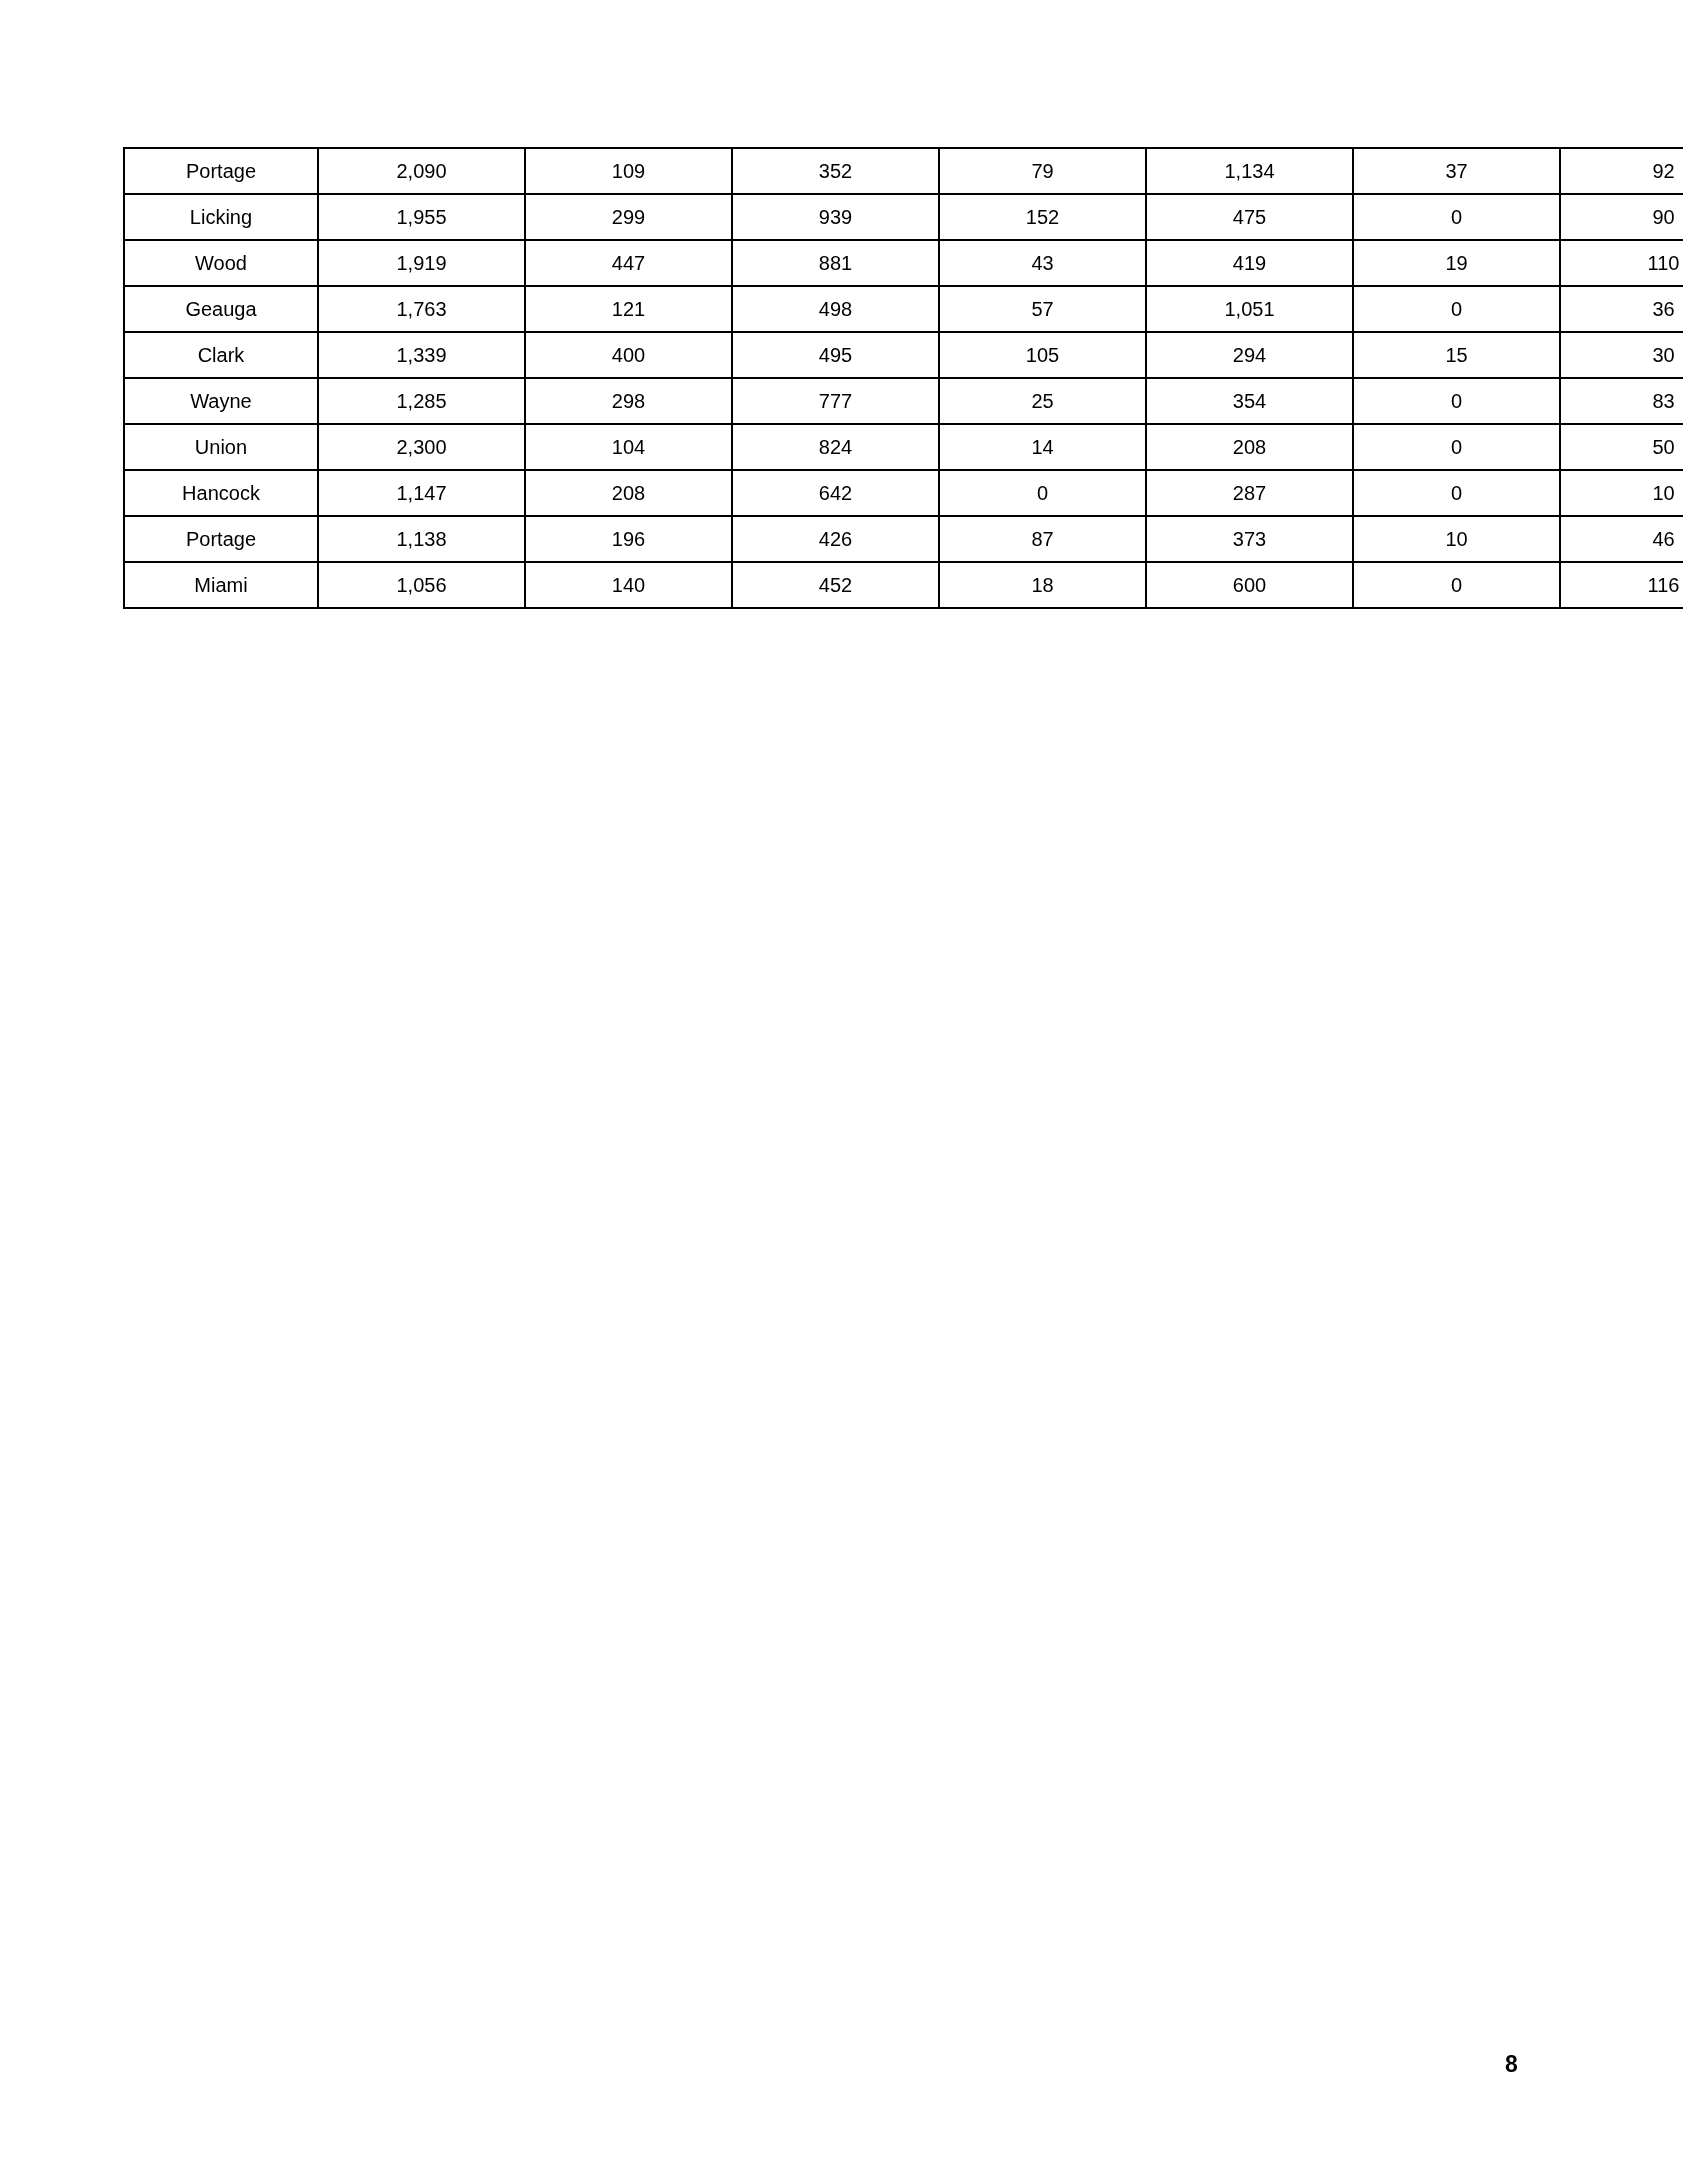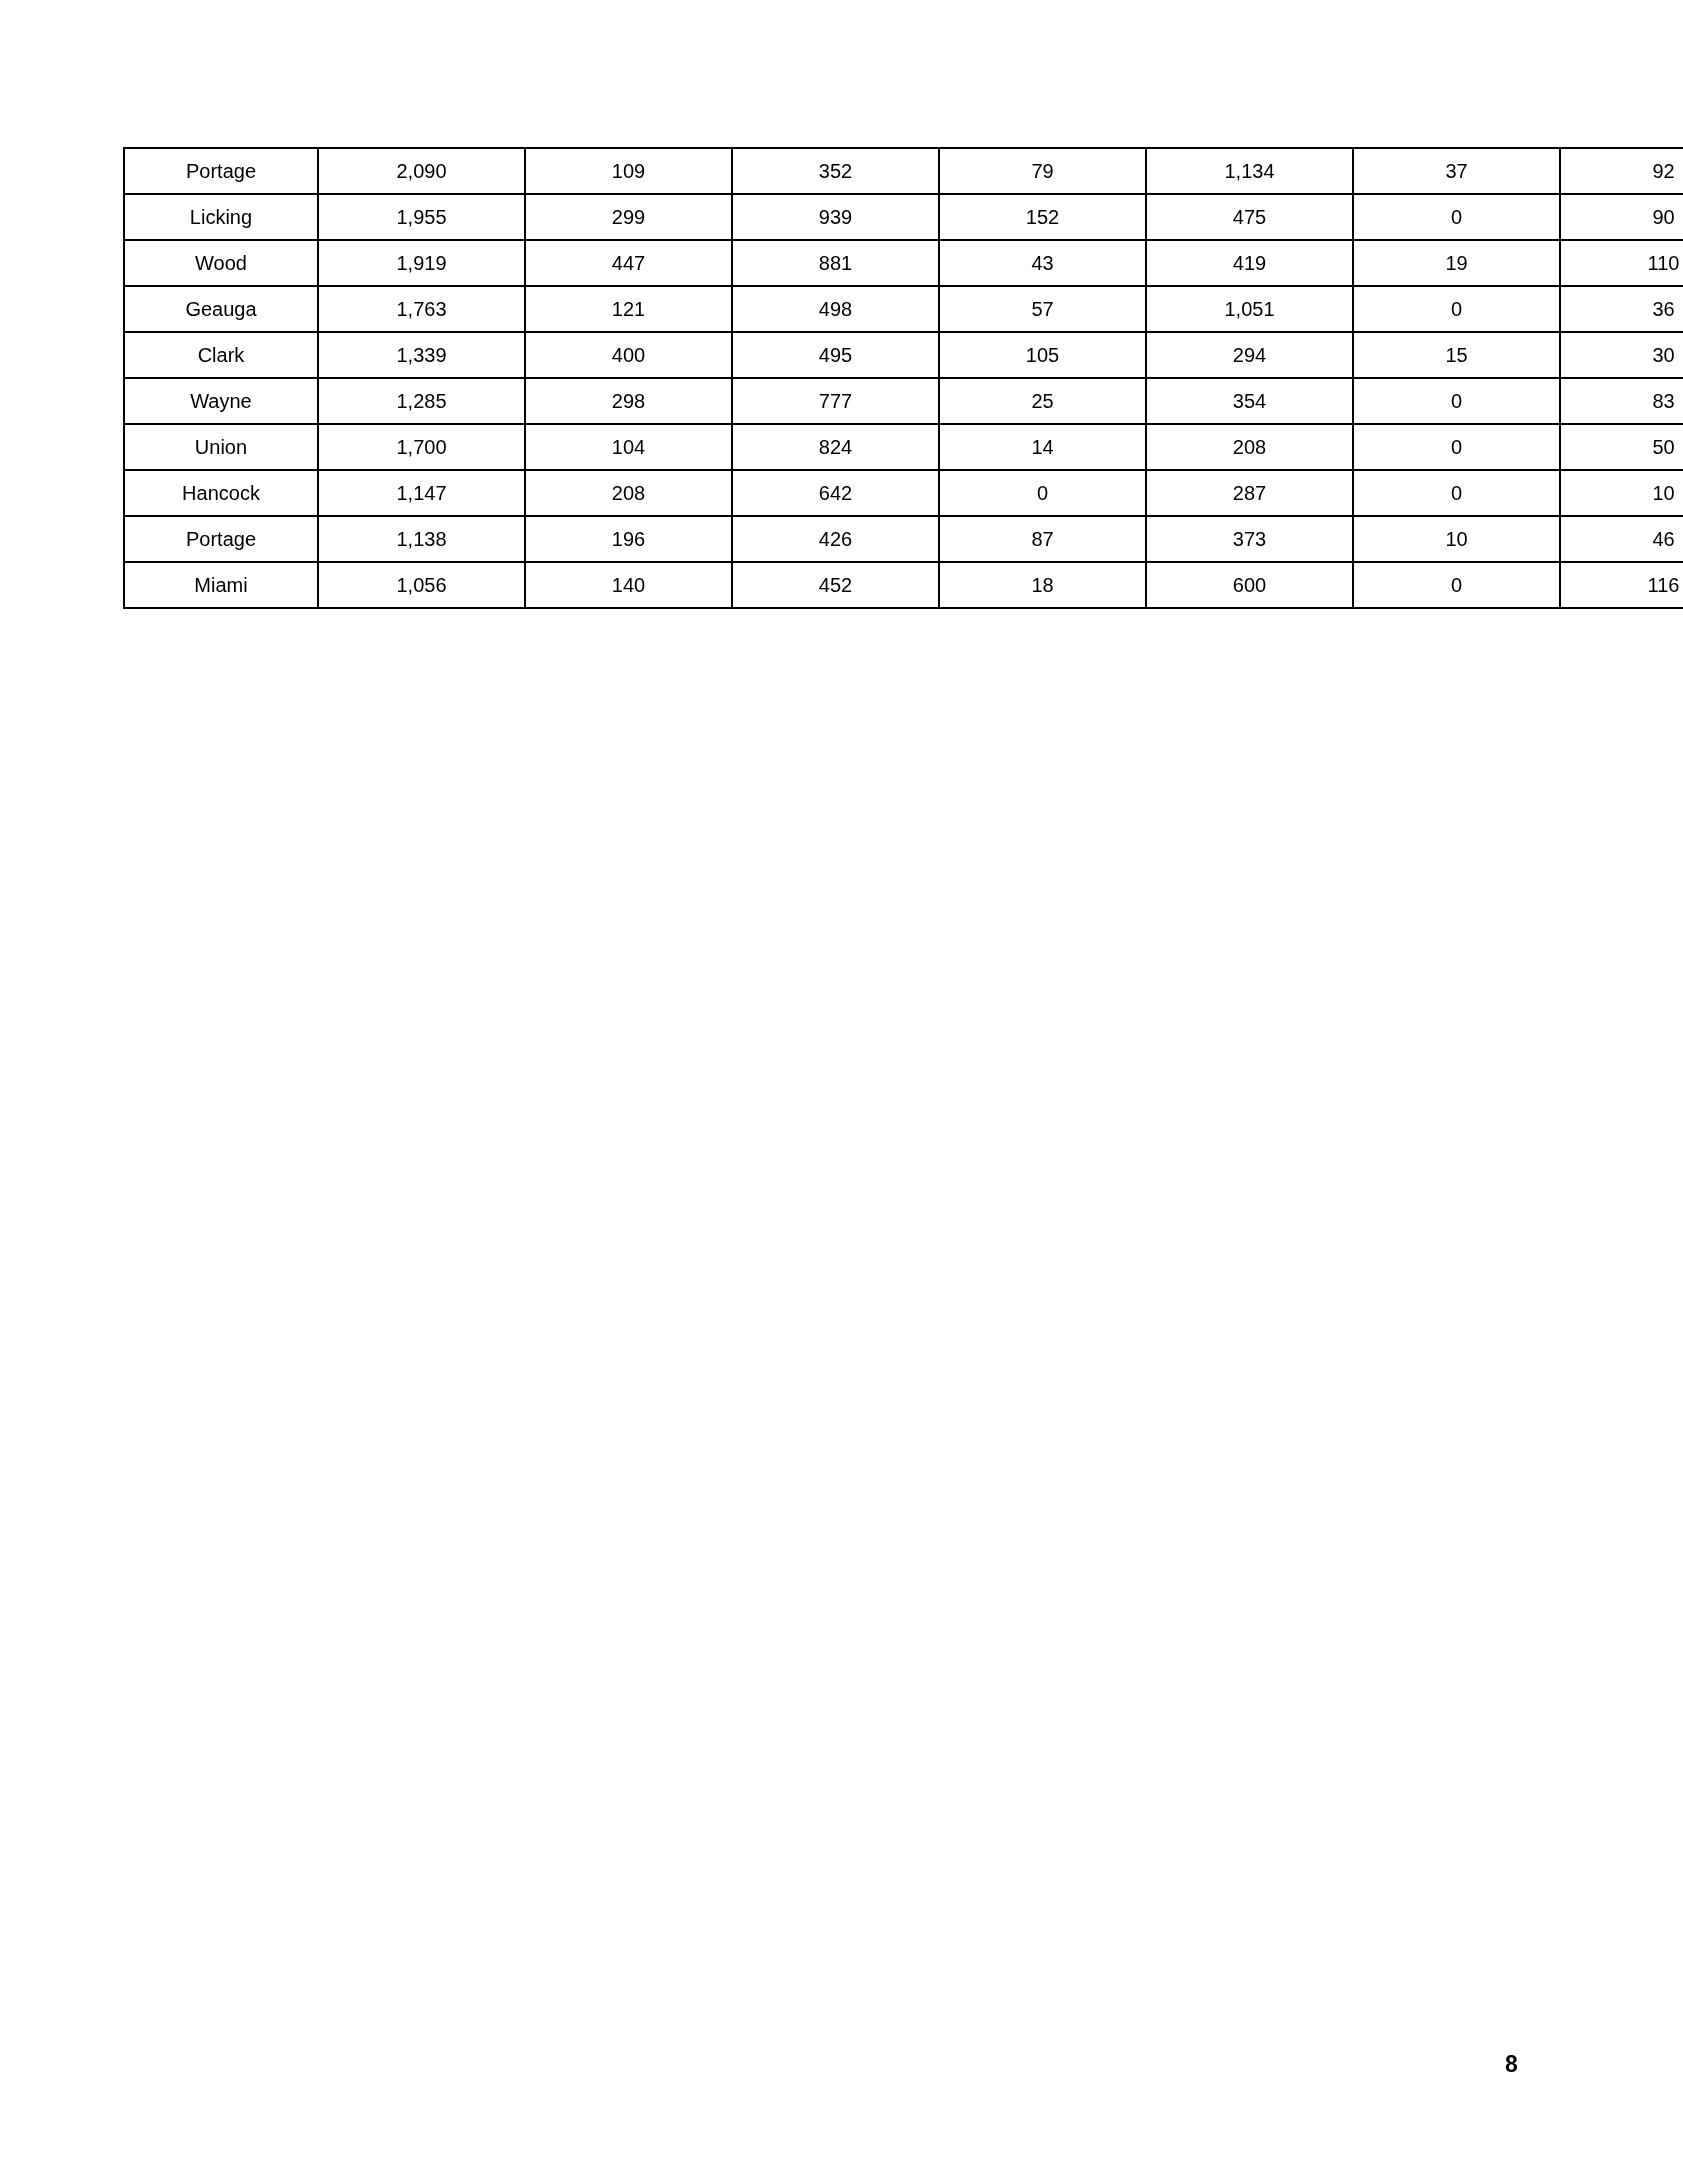--- a/index.html
+++ b/index.html
@@ -128,21 +128,21 @@
         <td>1,285</td>
         <td>298</td>
         <td>777</td>
         <td>25</td>
         <td>354</td>
         <td>0</td>
         <td>83</td>
       </tr>
       <tr>
         <td>Union</td>
-        <td>1,700</td>
+        <td>2,300</td>
         <td>104</td>
         <td>824</td>
         <td>14</td>
         <td>208</td>
         <td>0</td>
         <td>50</td>
       </tr>
       <tr>
         <td>Hancock</td>
         <td>1,147</td>

